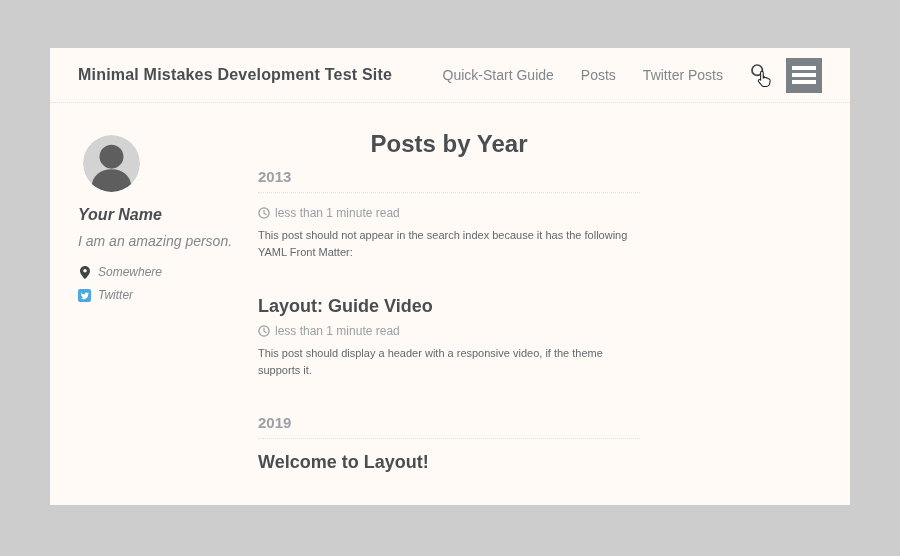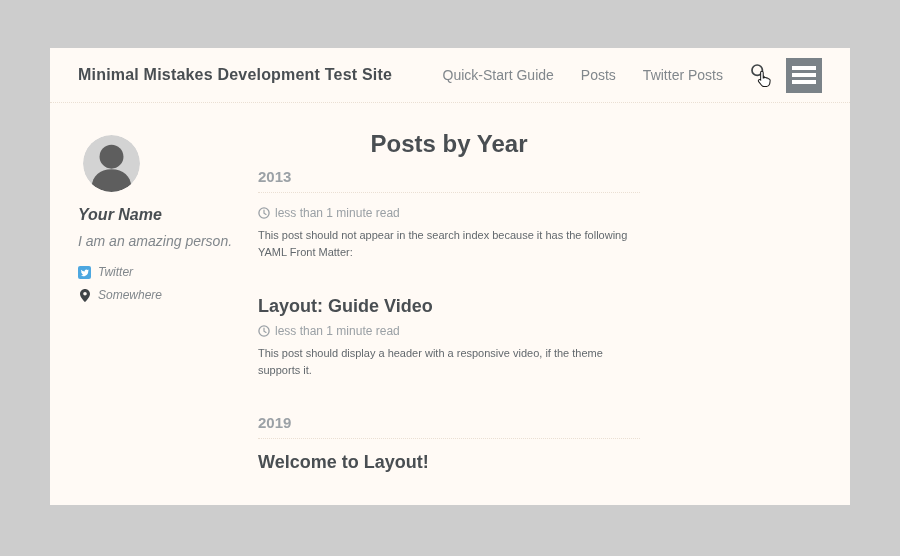--- a/index.html
+++ b/index.html
@@ -184,34 +184,34 @@
             <circle cx="50" cy="38" r="21" fill="#5e5e5e"></circle>
             <path d="M50 60 C 29 60 17 72 15 90 L 15 102 L 85 102 L 85 90 C 83 72 71 60 50 60 Z" fill="#5e5e5e"></path>
           </g>
         </svg>
       </div>
       <div class="author-name">Your Name</div>
       <div class="author-bio">I am an amazing person.</div>
       <div class="author-links">
         <div class="author-link">
           <span class="icon">
+            <svg width="10" height="13" viewBox="0 0 10 13">
+              <path d="M5 0 C2.2 0 0 2.2 0 4.9 C0 8.4 5 13 5 13 S10 8.4 10 4.9 C10 2.2 7.8 0 5 0 Z M5 6.6 A1.8 1.8 0 1 1 5 3 A1.8 1.8 0 0 1 5 6.6 Z" fill="#3f4447"></path>
+            </svg>
+          </span>
+          <span>Somewhere</span>
+        </div>
+        <div class="author-link">
+          <span class="icon">
             <svg width="13" height="13" viewBox="0 0 16 16">
               <rect x="0" y="0" width="16" height="16" rx="2.5" fill="#4da7e0"></rect>
               <path d="M13.4 5.2c-.4.2-.8.3-1.2.4.4-.3.8-.7.9-1.2-.4.2-.8.4-1.3.5-.4-.4-.9-.7-1.5-.7-1.2 0-2.1.9-2.1 2.1 0 .2 0 .3.1.5-1.7-.1-3.3-.9-4.3-2.2-.2.3-.3.7-.3 1.1 0 .7.4 1.4 1 1.7-.3 0-.7-.1-.9-.3v0c0 1 .7 1.9 1.7 2.1-.2 0-.4.1-.6.1-.1 0-.3 0-.4 0 .3.8 1 1.4 2 1.5-.7.6-1.6.9-2.6.9H3.5c.9.6 2 .9 3.2.9 3.8 0 5.9-3.2 5.9-5.9v-.3c.3-.4.6-.7.8-1.2z" fill="#ffffff"></path>
             </svg>
           </span>
           <span>Twitter</span>
-        </div>
-        <div class="author-link">
-          <span class="icon">
-            <svg width="10" height="13" viewBox="0 0 10 13">
-              <path d="M5 0 C2.2 0 0 2.2 0 4.9 C0 8.4 5 13 5 13 S10 8.4 10 4.9 C10 2.2 7.8 0 5 0 Z M5 6.6 A1.8 1.8 0 1 1 5 3 A1.8 1.8 0 0 1 5 6.6 Z" fill="#3f4447"></path>
-            </svg>
-          </span>
-          <span>Somewhere</span>
         </div>
       </div>
     </aside>
 
     <main class="main">
       <h1 class="page-title">Posts by Year</h1>
 
       <section class="year-section">
         <h2 class="year-heading">2013</h2>
 

